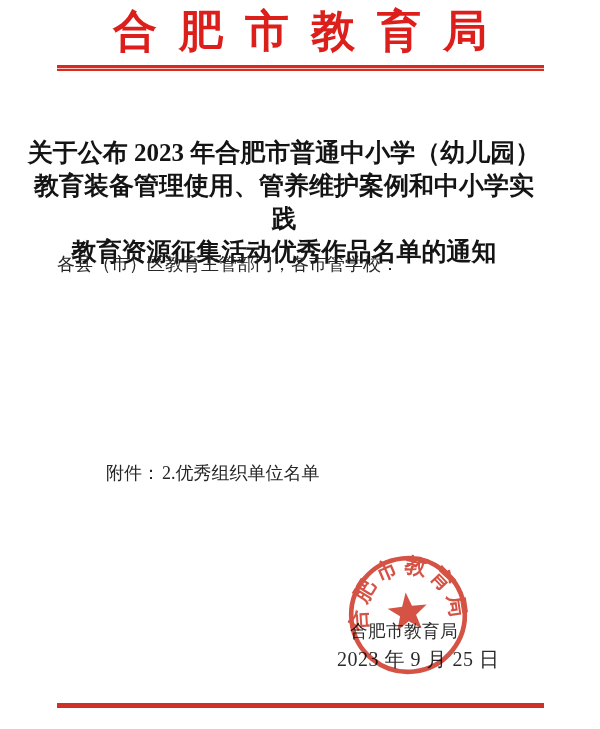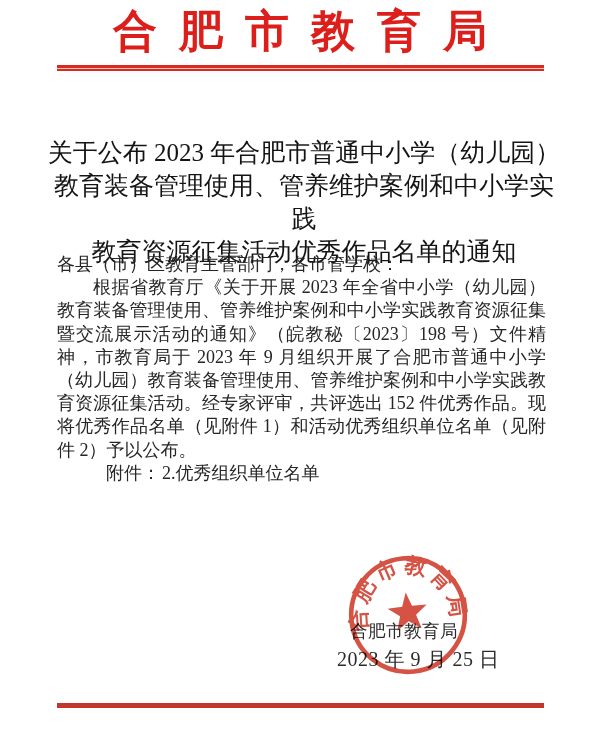--- a/index.html
+++ b/index.html
@@ -25,23 +25,23 @@
   .rule-top{top:65px;}
   .rule-top .r1{height:3px;background:#d92a1f;}
   .rule-top .r2{height:1px;background:#f3c3bf;}
   .rule-top .r3{height:2px;background:#d92a1f;}
   .rule-bottom{top:703px;}
   .rule-bottom .r1{height:2px;background:#cd3027;}
   .rule-bottom .r2{height:1px;background:#9c4a3c;}
   .rule-bottom .r3{height:2px;background:#cd3027;}
 
   .doc-title{
-    position:absolute;top:136px;left:44px;width:520px;
+    position:absolute;top:136px;left:24px;width:520px;
     text-align:center;
-    font-size:25px;font-weight:normal;line-height:33px;
+    font-size:25px;font-weight:bold;line-height:33px;
     color:#141414;
   }
   .body-text{
     position:absolute;top:253px;left:57px;width:489px;
     font-size:18px;line-height:23.2px;
     text-align:justify;
     color:#262626;
   }
   .salutation{margin:0;}
   .paragraph{margin:0;text-indent:2em;}
@@ -95,21 +95,20 @@
   </div>
 
   <div class="doc-title">
     <div>关于公布 2023 年合肥市普通中小学（幼儿园）</div>
     <div>教育装备管理使用、管养维护案例和中小学实践</div>
     <div>教育资源征集活动优秀作品名单的通知</div>
   </div>
 
   <div class="body-text">
     <p class="salutation">各县（市）区教育主管部门，各市管学校：</p>
-    <p class="paragraph">根据省教育厅《关于开展 2023 年全省中小学（幼儿园）教育装备管理使用、管养维护案例和中小学实践教育资源征集暨交流展示活动的通知》（皖教秘〔2023〕198 号）文件精神，市教育局于 2023 年 9 月组织开展了合肥市普通中小学（幼儿园）教育装备管理使用、管养维护案例和中小学实践教育资源征集活动。经专家评审，共评选出 152 件优秀作品。现将优秀作品名单（见附件 1）和活动优秀组织单位名单（见附件 2）予以公布。</p>
   </div>
 
   <div class="attachments">
     <span class="att-label">附件：</span>
     <div class="att-items">
       <div class="att-item"><span>2.</span><span>优秀组织单位名单</span></div>
     </div>
   </div>
 
   <div class="issuer">合肥市教育局</div>

